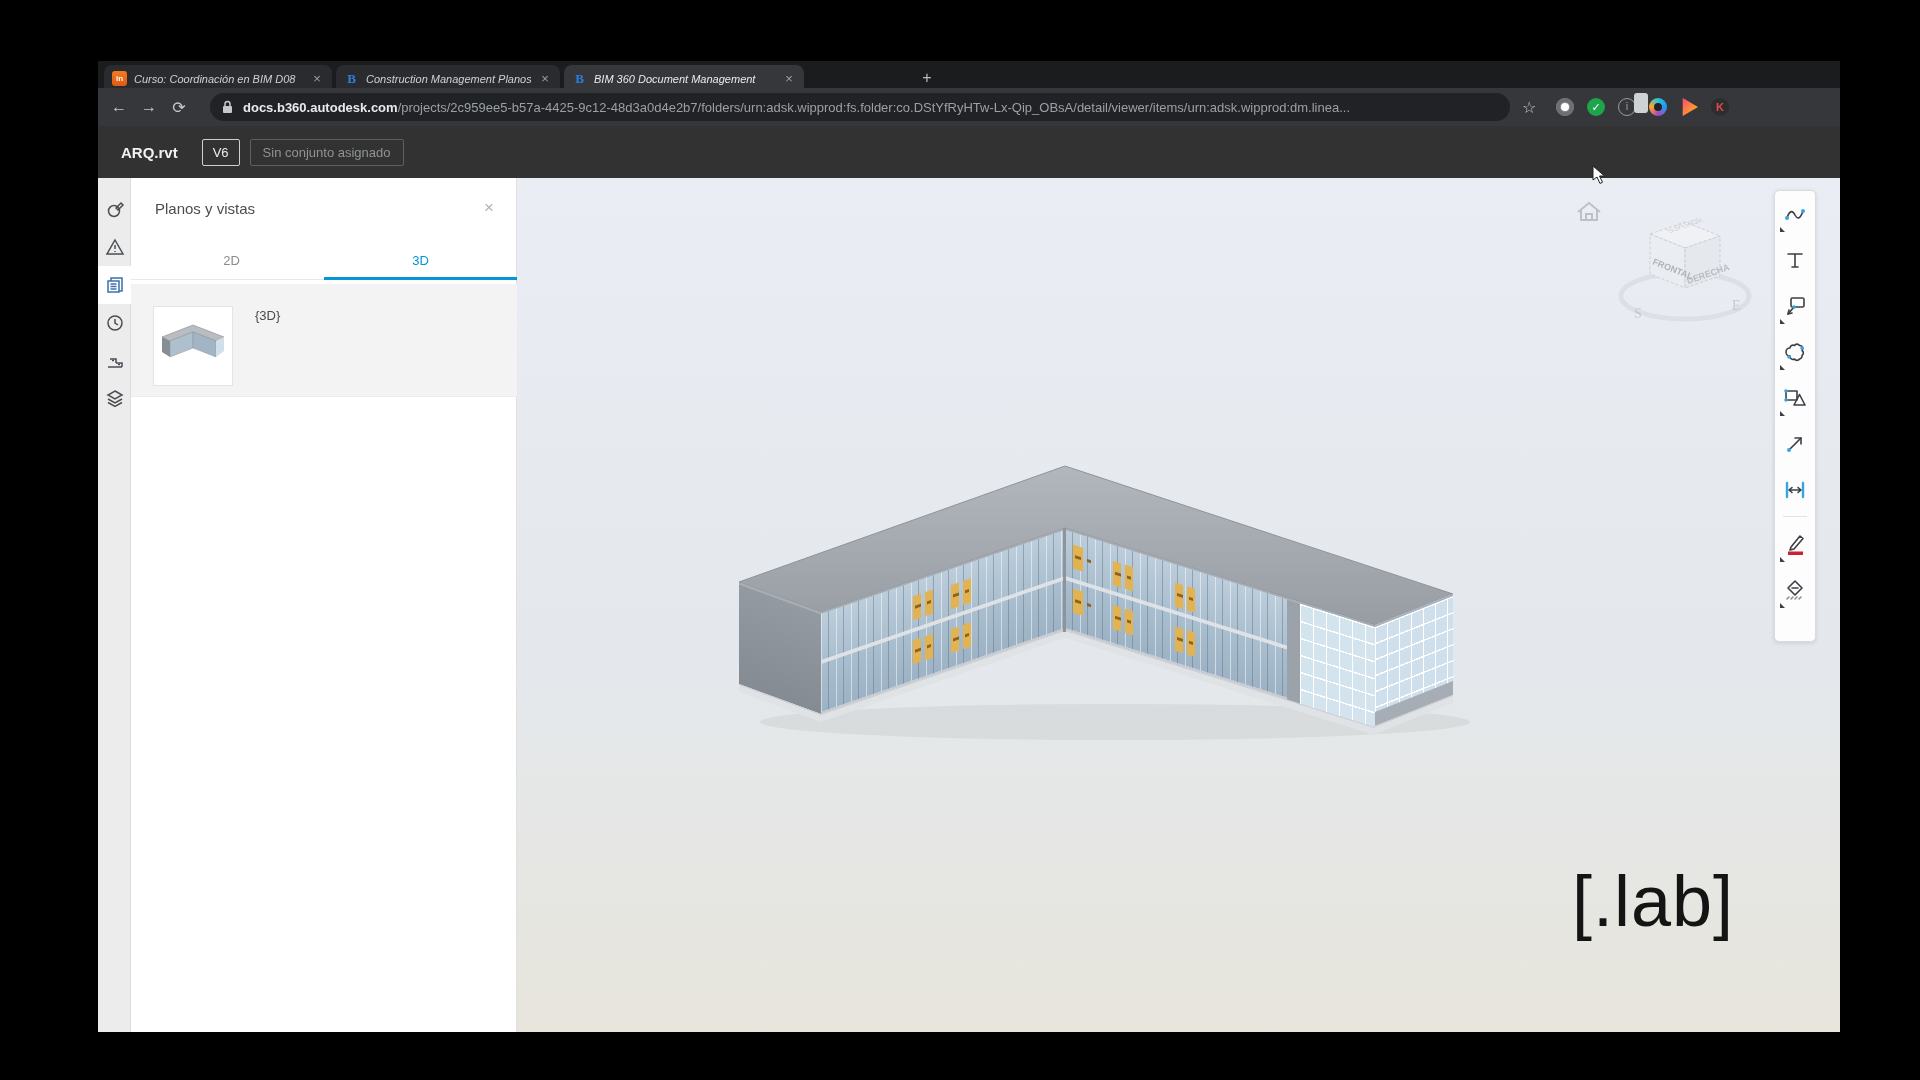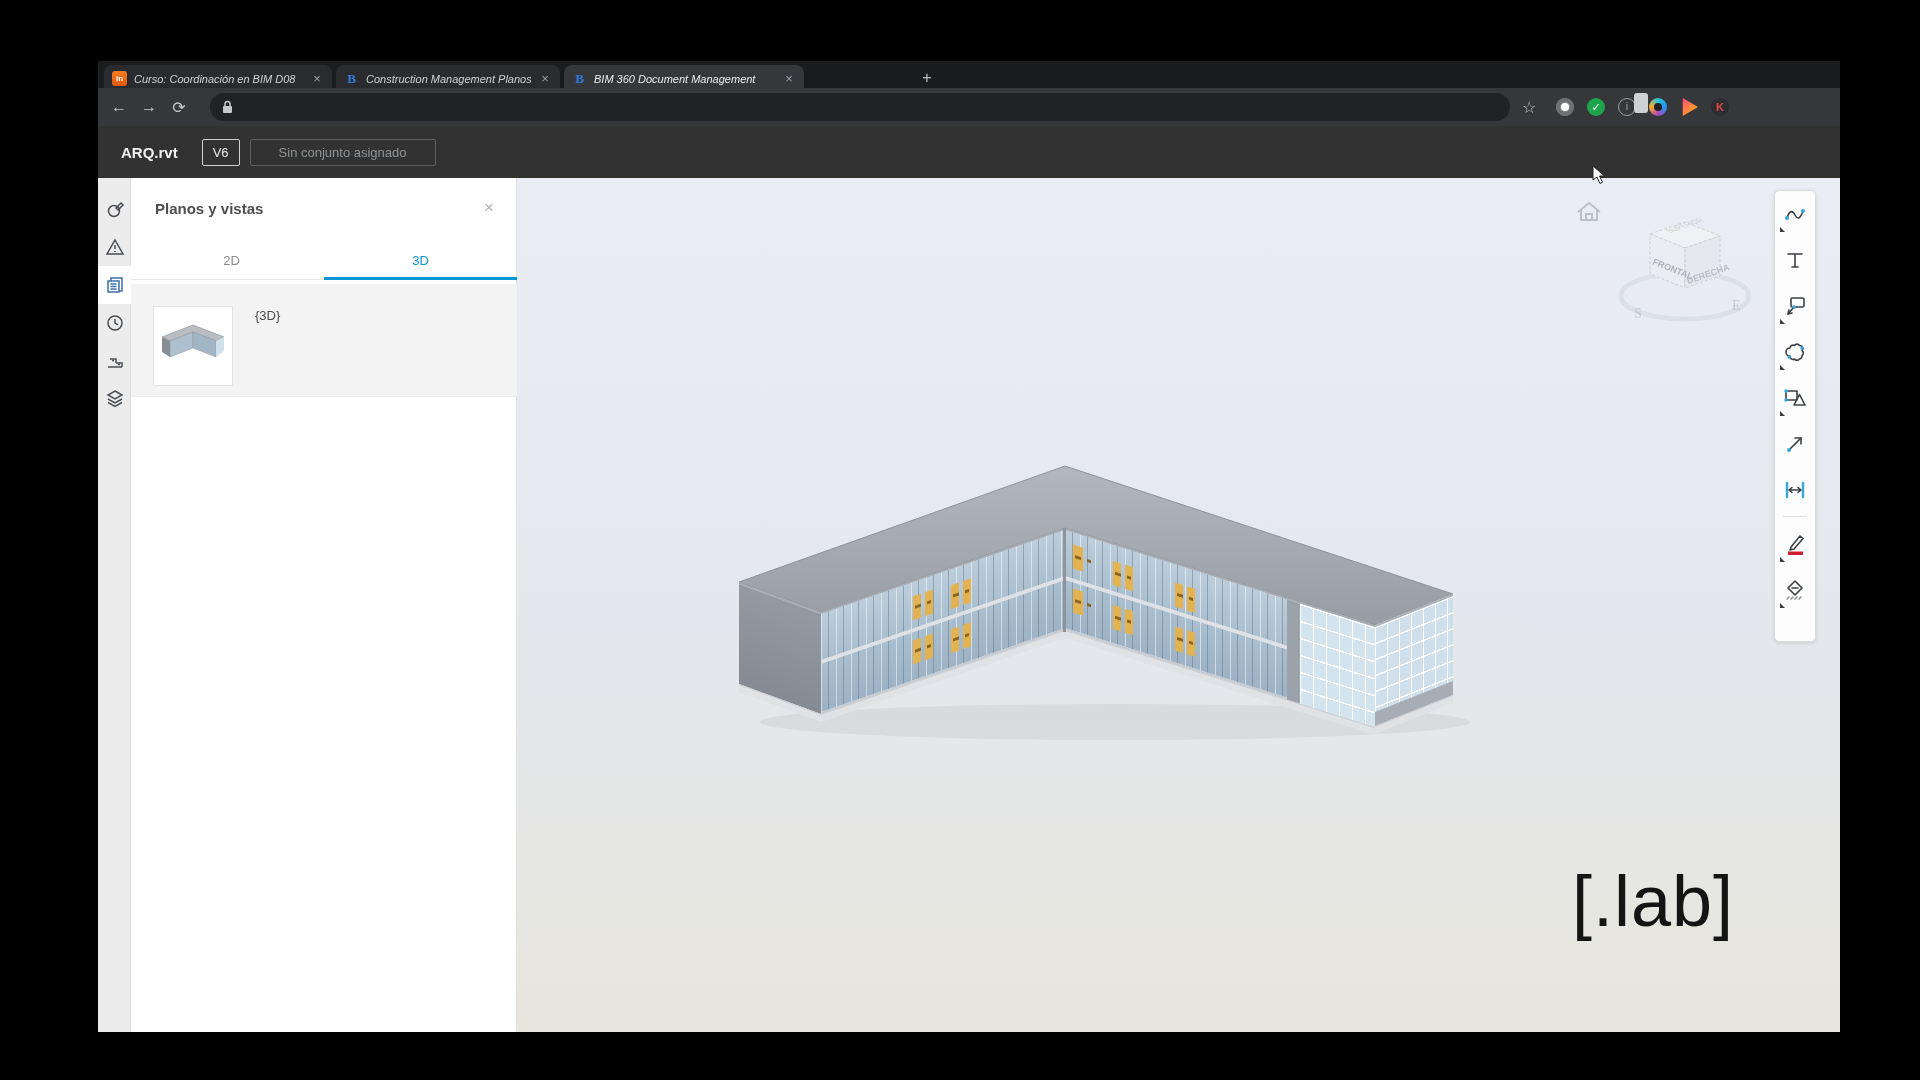--- a/index.html
+++ b/index.html
@@ -43,32 +43,32 @@
   .ext-play  { left:1582px; background:linear-gradient(135deg,#ff4081,#ffc107); clip-path:polygon(15% 0,100% 50%,15% 100%); border-radius:0; }
   .ext-k     { left:1613px; background:#2d2d30; color:#e5484d; font-weight:bold; font-size:11px; text-align:center; line-height:18px; }
   #hidden-ext { position:absolute; left:1536px; top:36px; width:14px; height:20px; background:#cfd2d5; border-radius:3px; }
 
   #docbar { position:absolute; left:0; top:69px; width:1742px; height:52px; background:#323232;
             display:flex; align-items:center; }
   #file-name { margin-left:23px; font-size:15px; font-weight:bold; color:#f2f2f2; }
   #version-badge { margin-left:24px; border:1px solid #cfcfcf; border-radius:2px; color:#ececec;
                    font-size:13px; padding:5px 10px; }
   #set-badge { margin-left:10px; border:1px solid #5f5f5f; border-radius:2px; color:#8f9396;
-               font-size:13px; padding:5px 28px; }
+               font-size:13px; padding:5px 12px; }
 
   
   #rail { position:absolute; left:98px; top:178px; width:33px; height:854px; background:#ececec; border-right:1px solid #dcdcdc; }
   .rail-item { position:absolute; left:0; width:33px; height:38px; display:flex; align-items:center; justify-content:center; }
   .rail-item svg { stroke:#4a4e53; fill:none; stroke-width:1.5; }
   .rail-item.active { background:#fff; }
   .rail-item.active svg { stroke:#3d6fae; }
 
   
   #panel { position:absolute; left:131px; top:178px; width:386px; height:854px; background:#fff; border-right:1px solid #e0e0e0; }
-  #panel-title { position:absolute; left:24px; top:22px; font-size:15px; font-weight:bold; color:#4d4d4d; }
+  #panel-title { position:absolute; left:24px; top:22px; font-size:15px; font-weight:normal; color:#4d4d4d; }
   #panel-close { position:absolute; right:22px; top:20px; font-size:17px; color:#b3b3b3; }
   .ptab { position:absolute; top:62px; width:193px; height:40px; font-size:13px; color:#8c8c8c;
           display:flex; align-items:center; justify-content:center; }
   #ptab-2d { left:4px; }
   #ptab-3d { left:193px; color:#0696d7; }
   #ptab-underline { position:absolute; left:193px; top:99px; width:193px; height:3px; background:#0696d7; }
   #ptab-border { position:absolute; left:0; top:101px; width:386px; height:1px; background:#e8e8e8; }
   #view-item { position:absolute; left:0; top:106px; width:386px; height:113px; background:#f3f3f3; border-bottom:1px solid #ececec; }
   #view-thumb { position:absolute; left:22px; top:22px; width:80px; height:80px; background:#fff; border:1px solid #e4e4e4; }
   #view-label { position:absolute; left:124px; top:24px; font-size:13px; color:#4a4a4a; }
@@ -176,20 +176,23 @@
 
     <div id="urlrow">
       <span class="navbtn" style="margin-left:6px;">←</span>
       <span class="navbtn">→</span>
       <span class="navbtn">⟳</span>
       <div id="omnibox">
         <svg id="lock-icon" viewBox="0 0 11 14">
           <rect x="1" y="6" width="9" height="7" rx="1" fill="#c6c9cc"></rect>
           <path d="M3 6 V4 a2.5 2.5 0 0 1 5 0 V6" stroke="#c6c9cc" stroke-width="1.5" fill="none"></path>
         </svg>
+        <span class="url">
+          <span class="url-domain">docs.b360.autodesk.com</span><span class="url-path">/projects/2c959ee5-b57a-4425-9c12-48d3a0d4e2b7/folders/urn:adsk.wipprod:fs.folder:co.DStYfRyHTw-Lx-Qip_OBsA/detail/viewer/items/urn:adsk.wipprod:dm.linea...</span>
+        </span>
       </div>
       <span id="star-icon">☆</span>
       <span class="ext ext-rec"></span>
       <span class="ext ext-check">✓</span>
       <span class="ext ext-info">i</span>
       <span class="ext ext-swirl"></span>
       <span class="ext ext-play"></span>
       <span class="ext ext-k">K</span>
     </div>
     <div id="hidden-ext"></div>

